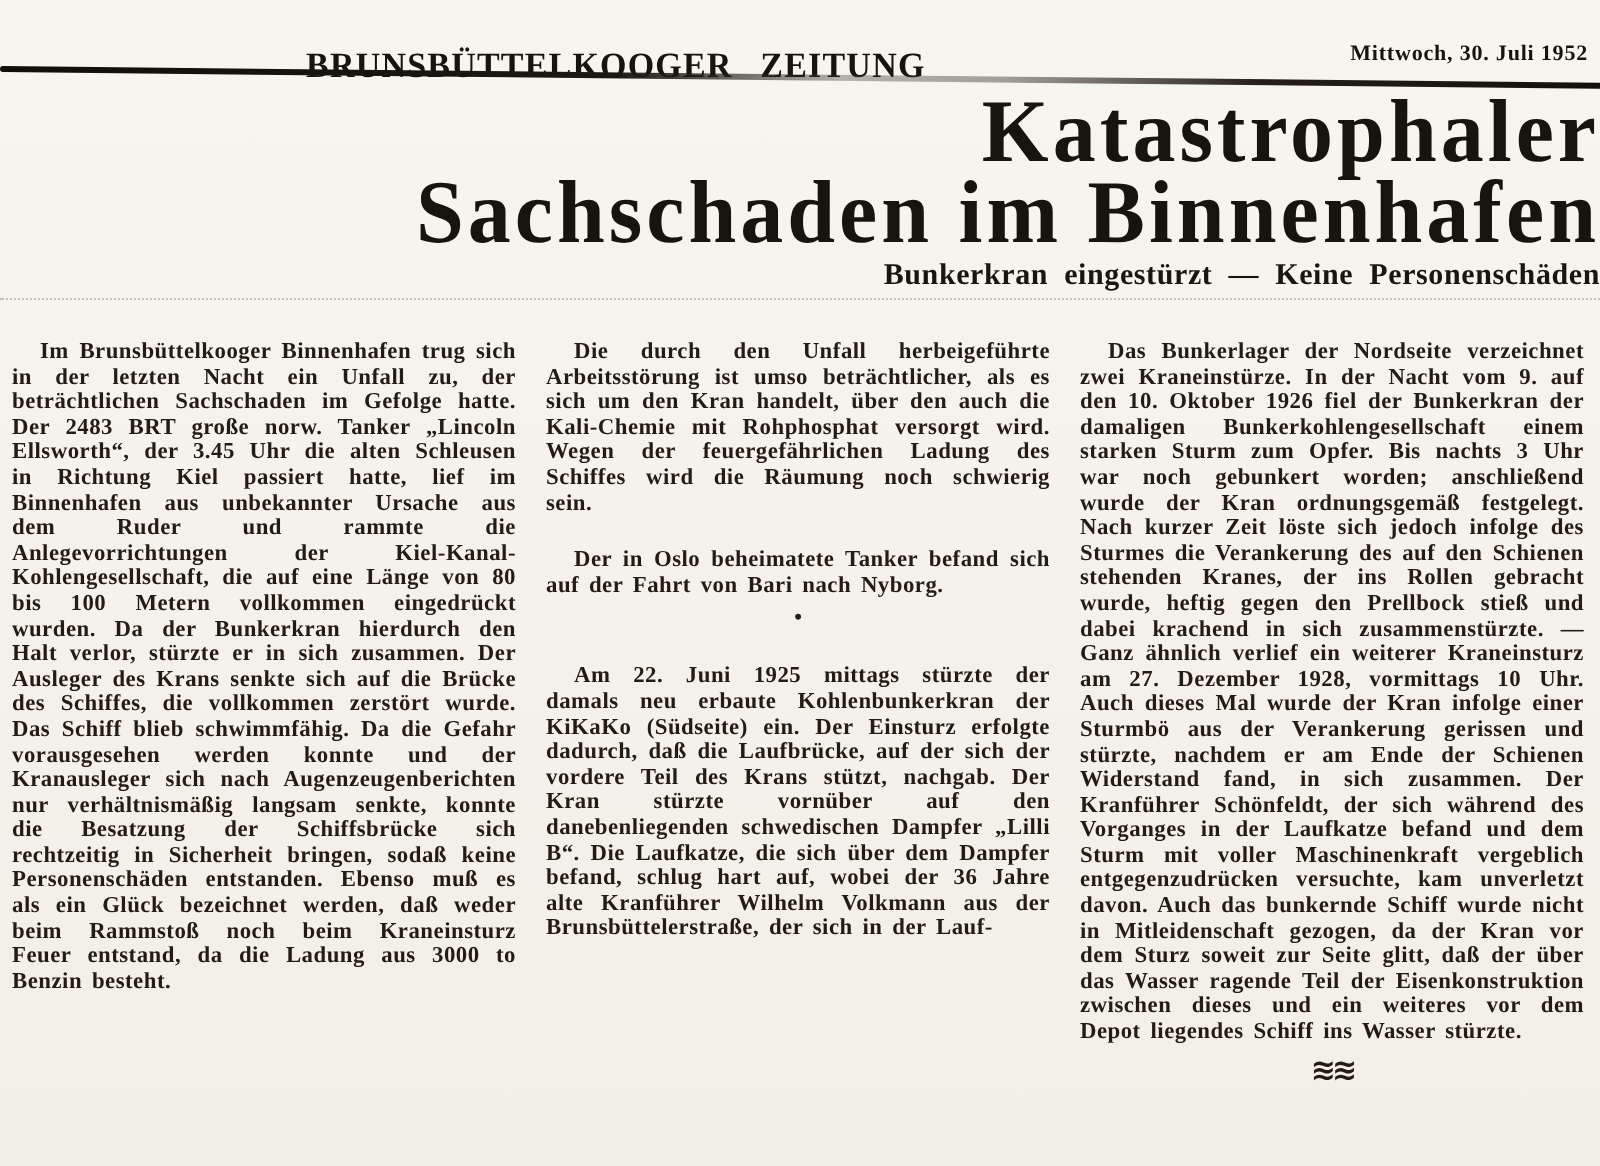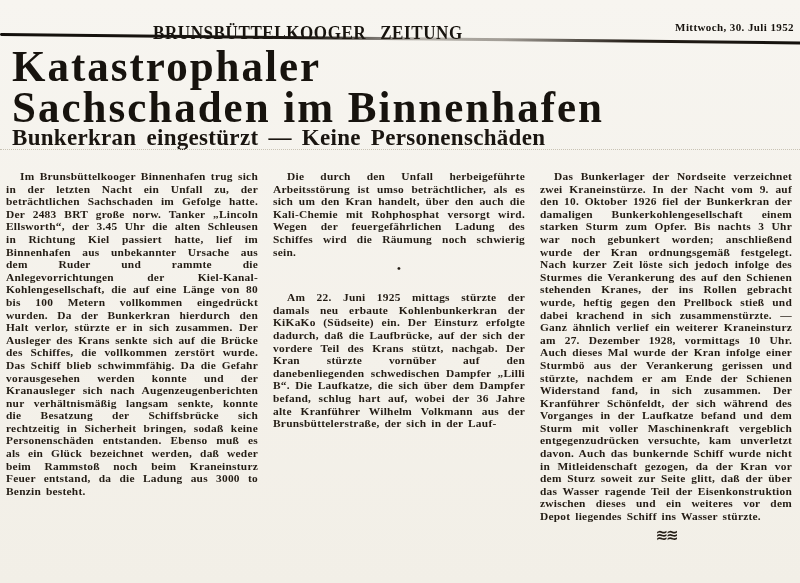--- a/index.html
+++ b/index.html
@@ -28,29 +28,29 @@
   }
   .masthead-rule{
     position:absolute;left:0;top:33px;width:810px;height:3px;
     background:linear-gradient(90deg,
       #120f0b 0%, #1c1712 38%, rgba(60,52,42,.35) 52%,
       rgba(60,52,42,.45) 62%, #241e17 78%, #120f0b 100%);
     transform:rotate(0.6deg);transform-origin:left center;
     border-radius:2px;
   }
   
-  .headline-block{position:absolute;top:46px;left:12px;right:0;text-align:left;}
+  .headline-block{position:absolute;top:46px;left:0;right:0;text-align:right;}
   .headline{
     margin:0;font-size:43px;line-height:39px;font-weight:bold;
     letter-spacing:2px;color:#17130e;
     transform:scaleY(1.04);transform-origin:center top;
   }
   .hl-line{display:block;}
   .subheadline{
-    margin:3px 0 0;font-size:23px;line-height:22px;font-weight:bold;
+    margin:3px 0 0;font-size:15px;line-height:22px;font-weight:bold;
     letter-spacing:.3px;word-spacing:4px;color:#1a1510;
   }
   .deck-rule{
     position:absolute;top:149px;left:0;right:0;height:0;
     border-top:1px dotted #c8c2b4;
   }
   
   .article{
     position:absolute;top:154px;left:6px;right:8px;bottom:0;
     display:grid;grid-template-columns:1fr 1fr 1fr;column-gap:15px;
@@ -95,20 +95,21 @@
   <div class="deck-rule"></div>
 
   <section class="article">
 
     <div class="col">
       <p class="para">Im Brunsbüttelkooger Binnenhafen trug sich in der letzten Nacht ein Unfall zu, der beträchtlichen Sachschaden im Gefolge hatte. Der 2483 BRT große norw. Tanker „Lincoln Ellsworth“, der 3.45 Uhr die alten Schleusen in Richtung Kiel passiert hatte, lief im Binnenhafen aus unbekannter Ursache aus dem Ruder und rammte die Anlegevorrichtungen der Kiel-Kanal-Kohlengesellschaft, die auf eine Länge von 80 bis 100 Metern vollkommen eingedrückt wurden. Da der Bunkerkran hierdurch den Halt verlor, stürzte er in sich zusammen. Der Ausleger des Krans senkte sich auf die Brücke des Schiffes, die vollkommen zerstört wurde. Das Schiff blieb schwimmfähig. Da die Gefahr vorausgesehen werden konnte und der Kranausleger sich nach Augenzeugenberichten nur verhältnismäßig langsam senkte, konnte die Besatzung der Schiffsbrücke sich rechtzeitig in Sicherheit bringen, sodaß keine Personenschäden entstanden. Ebenso muß es als ein Glück bezeichnet werden, daß weder beim Rammstoß noch beim Kraneinsturz Feuer entstand, da die Ladung aus 3000 to Benzin besteht.</p>
     </div>
 
     <div class="col">
       <p class="para">Die durch den Unfall herbeigeführte Arbeitsstörung ist umso beträchtlicher, als es sich um den Kran handelt, über den auch die Kali-Chemie mit Rohphosphat versorgt wird. Wegen der feuergefährlichen Ladung des Schiffes wird die Räumung noch schwierig sein.</p>
+      <p class="para">Der in Oslo beheimatete Tanker befand sich auf der Fahrt von Bari nach Nyborg.</p>
       <div class="bullet-sep">•</div>
       <p class="para">Am 22. Juni 1925 mittags stürzte der damals neu erbaute Kohlenbunkerkran der KiKaKo (Südseite) ein. Der Einsturz erfolgte dadurch, daß die Laufbrücke, auf der sich der vordere Teil des Krans stützt, nachgab. Der Kran stürzte vornüber auf den danebenliegenden schwedischen Dampfer „Lilli B“. Die Laufkatze, die sich über dem Dampfer befand, schlug hart auf, wobei der 36 Jahre alte Kranführer Wilhelm Volkmann aus der Brunsbüttelerstraße, der sich in der Lauf-</p>
     </div>
 
     <div class="col">
       <p class="para">Das Bunkerlager der Nordseite verzeichnet zwei Kraneinstürze. In der Nacht vom 9. auf den 10. Oktober 1926 fiel der Bunkerkran der damaligen Bunkerkohlengesellschaft einem starken Sturm zum Opfer. Bis nachts 3 Uhr war noch gebunkert worden; anschließend wurde der Kran ordnungsgemäß festgelegt. Nach kurzer Zeit löste sich jedoch infolge des Sturmes die Verankerung des auf den Schienen stehenden Kranes, der ins Rollen gebracht wurde, heftig gegen den Prellbock stieß und dabei krachend in sich zusammenstürzte. — Ganz ähnlich verlief ein weiterer Kraneinsturz am 27. Dezember 1928, vormittags 10 Uhr. Auch dieses Mal wurde der Kran infolge einer Sturmbö aus der Verankerung gerissen und stürzte, nachdem er am Ende der Schienen Widerstand fand, in sich zusammen. Der Kranführer Schönfeldt, der sich während des Vorganges in der Laufkatze befand und dem Sturm mit voller Maschinenkraft vergeblich entgegenzudrücken versuchte, kam unverletzt davon. Auch das bunkernde Schiff wurde nicht in Mitleidenschaft gezogen, da der Kran vor dem Sturz soweit zur Seite glitt, daß der über das Wasser ragende Teil der Eisenkonstruktion zwischen dieses und ein weiteres vor dem Depot liegendes Schiff ins Wasser stürzte.</p>
       <div class="end-ornament">≋≋</div>
     </div>
 
   </section>

